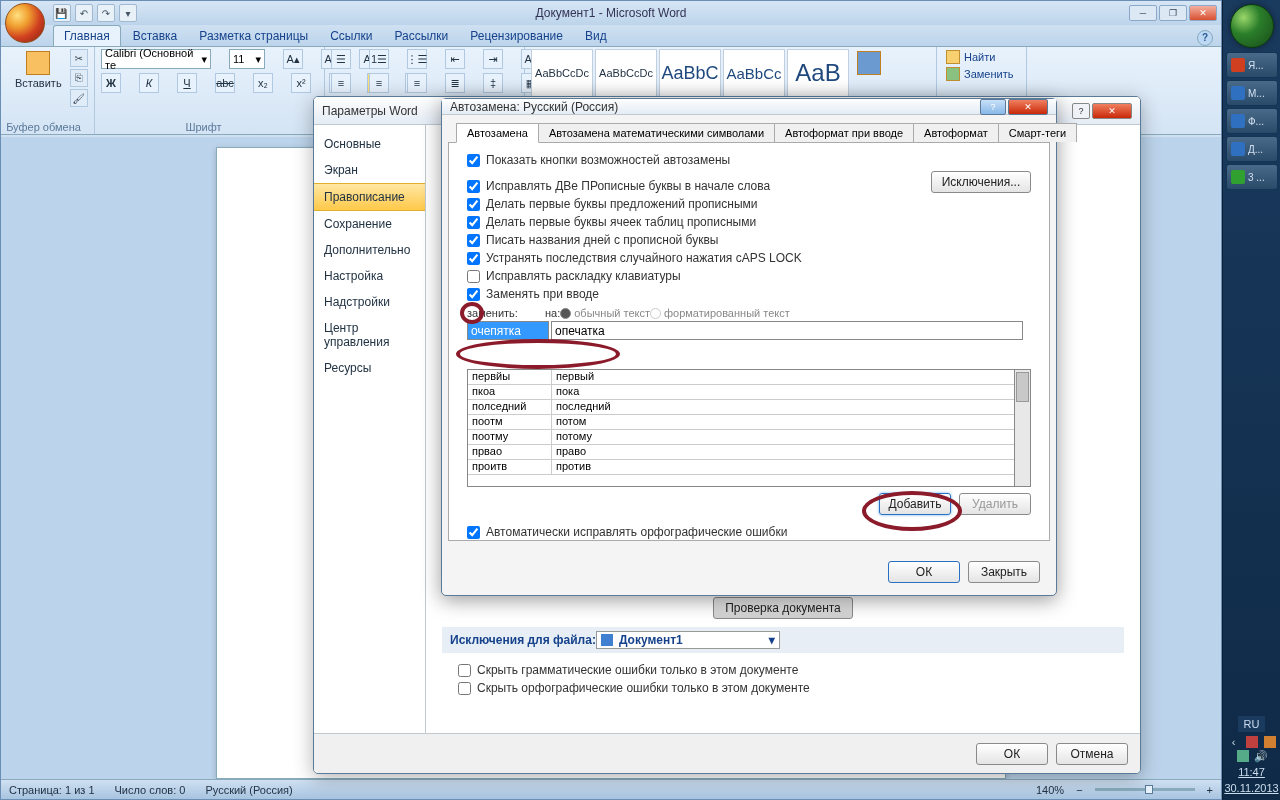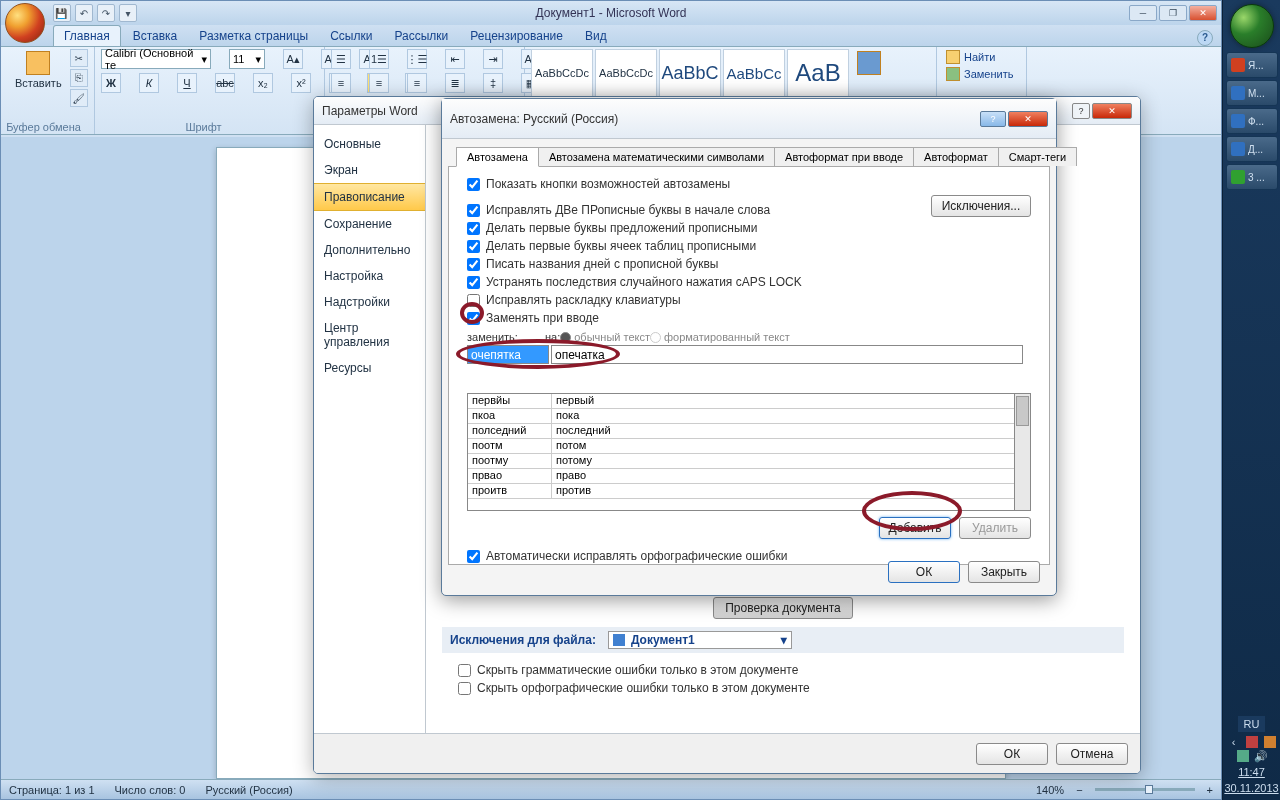--- a/index.html
+++ b/index.html
@@ -64,30 +64,30 @@
 
 
 .options-dialog { position: absolute; left: 312px; top: 95px; width: 828px; height: 678px; background: #f4f4f4; border: 1px solid #5a7a9a; box-shadow: 0 4px 20px rgba(0,0,0,.3); border-radius: 5px; overflow:hidden;}
 .dlg-title { height: 28px; background: linear-gradient(#fdfdfd,#e4ecf5); display:flex; align-items:center; padding:0 8px; color:#333; font-size:12px; border-bottom:1px solid #c0c8d0;}
 .dlg-title .wc-group { margin-left:auto; display:flex; gap:2px;}
 .dlg-body { display:flex; height: calc(100% - 68px);}
 .cat-list { width: 112px; background:#fff; border-right:1px solid #c0c8d0; padding:6px 0; }
 .cat-item { padding:6px 10px; font-size:12px; color:#234; cursor:pointer;}
 .cat-item.sel { background: linear-gradient(#ffe7a2,#ffc94a); border-top:1px solid #e0b030; border-bottom:1px solid #e0b030;}
 .opt-content { flex:1; background:#fff; padding:12px 16px; overflow:auto; font-size:12px; color:#234;}
-.section-head { background:#e8eef5; color:#15428b; font-weight:bold; padding:4px 8px; margin:8px 0; display:flex; align-items:center; gap:12px;}
+.section-head { background:#e8eef5; color:#15428b; font-weight:bold; padding:4px 8px; margin:8px 0; display:flex; align-items:center; gap:0;}
 .chk-line { display:flex; align-items:center; gap:6px; padding:2px 0 2px 16px; color:#333;}
 .chk-line input { width:13px; height:13px;}
 .select-inline { background:#fff; border:1px solid #999; padding:1px 4px; display:inline-flex; align-items:center; gap:6px;}
 .dlg-footer { position:absolute; bottom:0; left:0; right:0; height:40px; background:#f0f0f0; border-top:1px solid #c0c8d0; display:flex; align-items:center; justify-content:flex-end; gap:8px; padding:0 12px;}
 .dlg-btn { min-width:72px; height:22px; background:linear-gradient(#fff,#e4e4e4); border:1px solid #8a8a8a; border-radius:3px; font-size:12px; color:#222; display:flex; align-items:center; justify-content:center; cursor:pointer;}
 
 
 .ac-dialog { position: absolute; left: 440px; top: 97px; width: 616px; height: 498px; background: #f4f4f4; border: 1px solid #5a7a9a; box-shadow: 0 4px 20px rgba(0,0,0,.4); border-radius: 5px;}
-.ac-title { height: 40px; background: linear-gradient(#fdfdfd,#e4ecf5); display:flex; align-items:center; padding:0 8px; font-size:12px; color:#333; border-bottom:1px solid #c0c8d0;}
+.ac-title { height: 16px; background: linear-gradient(#fdfdfd,#e4ecf5); display:flex; align-items:center; padding:0 8px; font-size:12px; color:#333; border-bottom:1px solid #c0c8d0;}
 .ac-title .wc-group { margin-left:auto; display:flex; gap:2px;}
 .ac-title .wc { width:26px; height:16px; border:1px solid #5a7a9a; border-radius:2px; display:flex; align-items:center; justify-content:center; font-size:9px;}
 .ac-title .wc.help { background:linear-gradient(#c8e0f8,#88b8e8); color:#fff;}
 .ac-title .wc.close { background:linear-gradient(#f08060,#c82808); color:#fff; width:40px;}
 .ac-tabs { height: 24px; background:#f4f4f4; display:flex; padding:4px 8px 0; gap:0; border-bottom:1px solid #aaa; margin:4px 6px 0;}
 .ac-tabs .t { padding:3px 10px; font-size:11px; border:1px solid #aaa; border-bottom:none; background:#f0f0f0; margin-right:-1px; cursor:pointer; white-space:nowrap;}
 .ac-tabs .t.active { background:#fff; position:relative; z-index:2; border-bottom:1px solid #fff; margin-bottom:-1px;}
 .ac-body { background:#fff; margin:0 6px; padding:8px 18px; border:1px solid #aaa; border-top:none; height: 398px; position:relative;}
 .ac-body .chk-line { padding-left: 0;}
 .exceptions-btn { position:absolute; right:18px; top:28px; }

